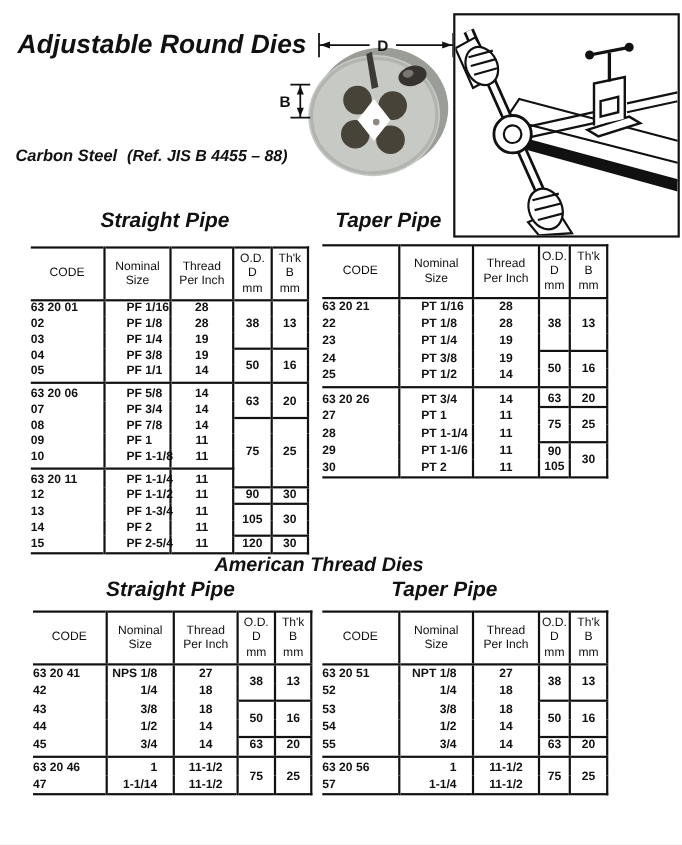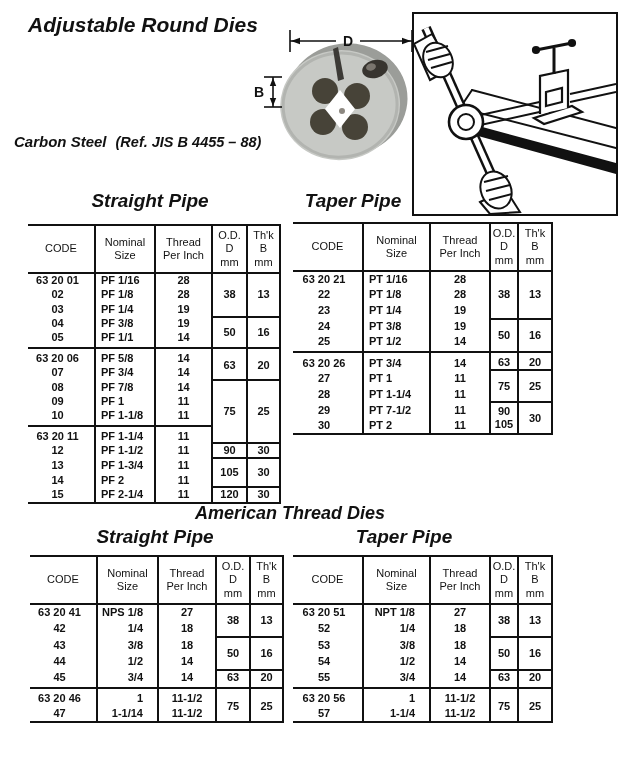--- a/index.html
+++ b/index.html
@@ -1,41 +1,41 @@
 <!DOCTYPE html>
 <html><head>
 <meta charset="utf-8">
 <style>
   html,body{margin:0;padding:0;background:#e8e8e8;}
   .page{position:relative;width:620px;height:768px;background:#ffffff;overflow:hidden;
         font-family:"Liberation Sans",sans-serif;color:#111;}
   
-  .title{position:absolute;left:16px;top:8px;width:254px;text-align:center;
-         font-weight:700;font-style:italic;font-size:21px;line-height:33px;white-space:pre;}
+  .title{position:absolute;left:16px;top:24px;width:254px;text-align:center;
+         font-weight:700;font-style:italic;font-size:24px;line-height:33px;white-space:pre;}
   .carbon{position:absolute;left:14px;top:133px;font-weight:700;font-style:italic;font-size:15px;white-space:nowrap;}
   .carbon .ref{margin-left:9px;font-size:14.5px;}
   .h-sec{position:absolute;font-weight:700;font-style:italic;font-size:18px;text-align:center;}
   .h-sub{position:absolute;font-weight:700;font-style:italic;font-size:19px;text-align:center;}
   #h-pipe{left:157px;top:166px;width:250px;}
   #h-ps{left:60px;top:190px;width:180px;}
   #h-ptp{left:263px;top:190px;width:180px;}
   #h-amer{left:165px;top:503px;width:250px;}
   #h-as{left:65px;top:526px;width:180px;}
   #h-at{left:314px;top:526px;width:180px;}
   
   .tbl{position:absolute;border-collapse:collapse;table-layout:fixed;
        border-top:2px solid #111;border-bottom:2px solid #111;border-right:2px solid #111;}
   .tbl th,.tbl td{font-size:11px;line-height:1.2;color:#111;border-left:2px solid #111;
                   vertical-align:middle;padding:0;}
   .tbl th:first-child,.tbl td:first-child{border-left:none;}
   .tbl th{font-weight:400;border-bottom:2px solid #111;text-align:center;
           white-space:pre-line;padding:3px 1px;height:40px;}
-  td.code{text-align:center;padding-right:7px;font-weight:700;white-space:nowrap;}
+  td.code{text-align:left;padding-right:7px;font-weight:700;white-space:nowrap;}
   td.size{font-weight:700;white-space:nowrap;}
-  .size-left td.size{text-align:left;padding-left:5px;}
+  .size-left td.size{text-align:left;padding-left:19px;}
   .size-right td.size{text-align:right;padding-right:14px;}
   td.tpi,td.od,td.thk{text-align:center;font-weight:700;}
   td.od,td.thk{border-top:2px solid #111;}
   tr.grp td{border-bottom:2px solid #111;padding-bottom:3px;}
   tr.agrp td{padding-top:3px;}
   .pre{white-space:pre-line;line-height:1.1;}
   #tbl-ps{left:28px;top:224px;width:252px;}
   #tbl-pt{left:293px;top:222px;width:259px;}
   #tbl-as{left:30px;top:555px;width:253px;}
   #tbl-at{left:293px;top:555px;width:259px;}
@@ -249,21 +249,21 @@
           <td class="od" rowspan="2">105</td>
           <td class="thk" rowspan="2">30</td>
         </tr>
       <tr class="r">
           <td class="code">14</td>
           <td class="size">PF 2</td>
           <td class="tpi">11</td>
         </tr>
       <tr class="r">
           <td class="code">15</td>
-          <td class="size">PF 2-1/4</td>
+          <td class="size">PF 2-5/4</td>
           <td class="tpi">11</td>
           <td class="od">120</td>
           <td class="thk">30</td>
         </tr>
     </tbody>
   </table>
 
   <table id="tbl-pt" class="tbl size-left">
     <colgroup>
         <col style="width:70px">
@@ -331,21 +331,21 @@
           <td class="od" rowspan="2">75</td>
           <td class="thk" rowspan="2">25</td>
         </tr>
       <tr class="r">
           <td class="code">28</td>
           <td class="size">PT 1-1/4</td>
           <td class="tpi">11</td>
         </tr>
       <tr class="r">
           <td class="code">29</td>
-          <td class="size">PT 7-1/2</td>
+          <td class="size">PT 1-1/6</td>
           <td class="tpi">11</td>
           <td class="od pre" rowspan="2">90
 105</td>
           <td class="thk" rowspan="2">30</td>
         </tr>
       <tr class="r">
           <td class="code">30</td>
           <td class="size">PT 2</td>
           <td class="tpi">11</td>
         </tr>

